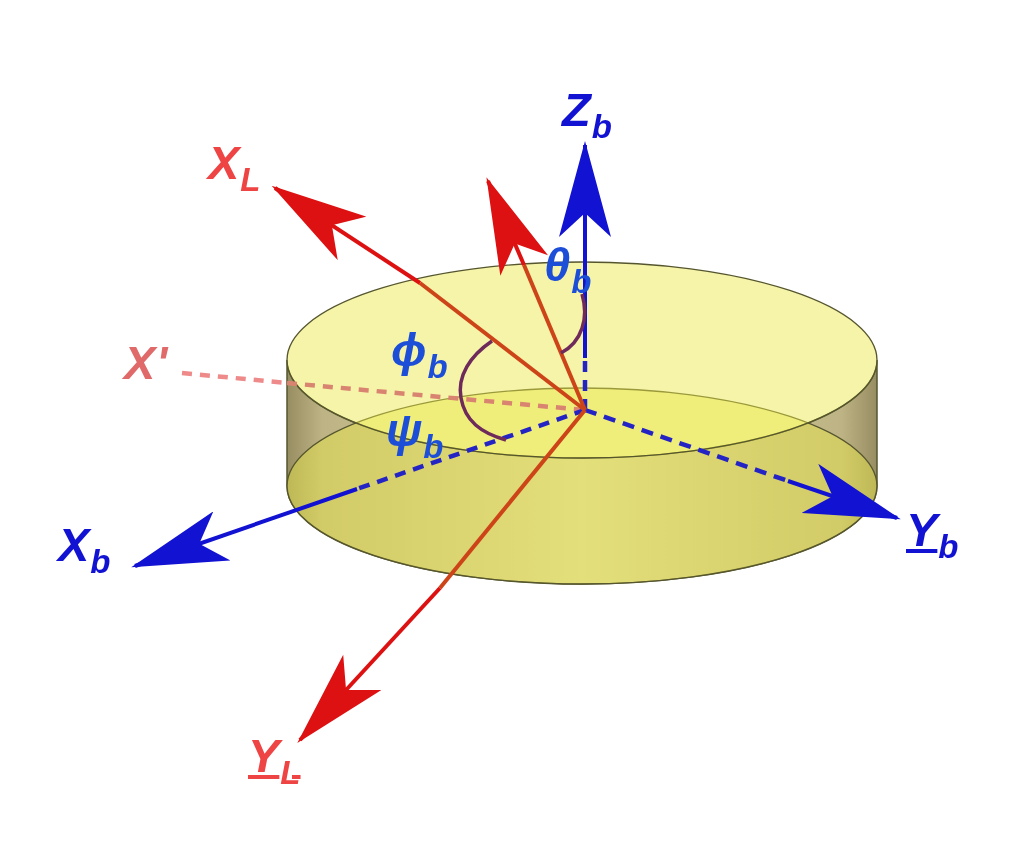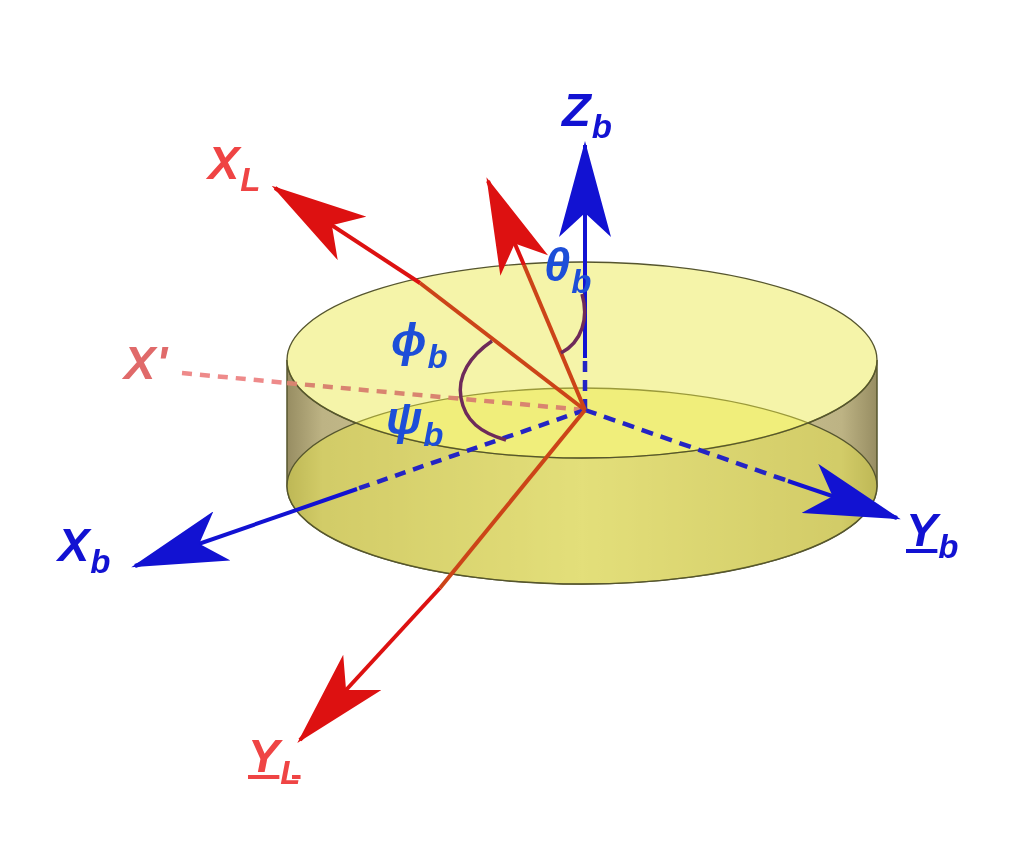--- a/index.html
+++ b/index.html
@@ -99,21 +99,21 @@
   </div>
 
   <div class="axis-label lbl-pink" style="left:124px;top:339px;">
     <span>X</span><span class="prime">'</span>
   </div>
 
   <div class="axis-label lbl-purple" style="left:544px;top:241px;">
     <span>θ</span><span class="sub">b</span>
   </div>
 
-  <div class="axis-label lbl-purple" style="left:391px;top:316px;">
+  <div class="axis-label lbl-purple" style="left:391px;top:326px;">
     <span>ϕ</span><span class="sub">b</span>
   </div>
 
-  <div class="axis-label lbl-purple" style="left:386px;top:394px;text-align:center;">
+  <div class="axis-label lbl-purple" style="left:386px;top:406px;text-align:center;">
     <span>ψ</span><span class="sub">b</span>
   </div>
 
 </div>
 
 </body></html>

